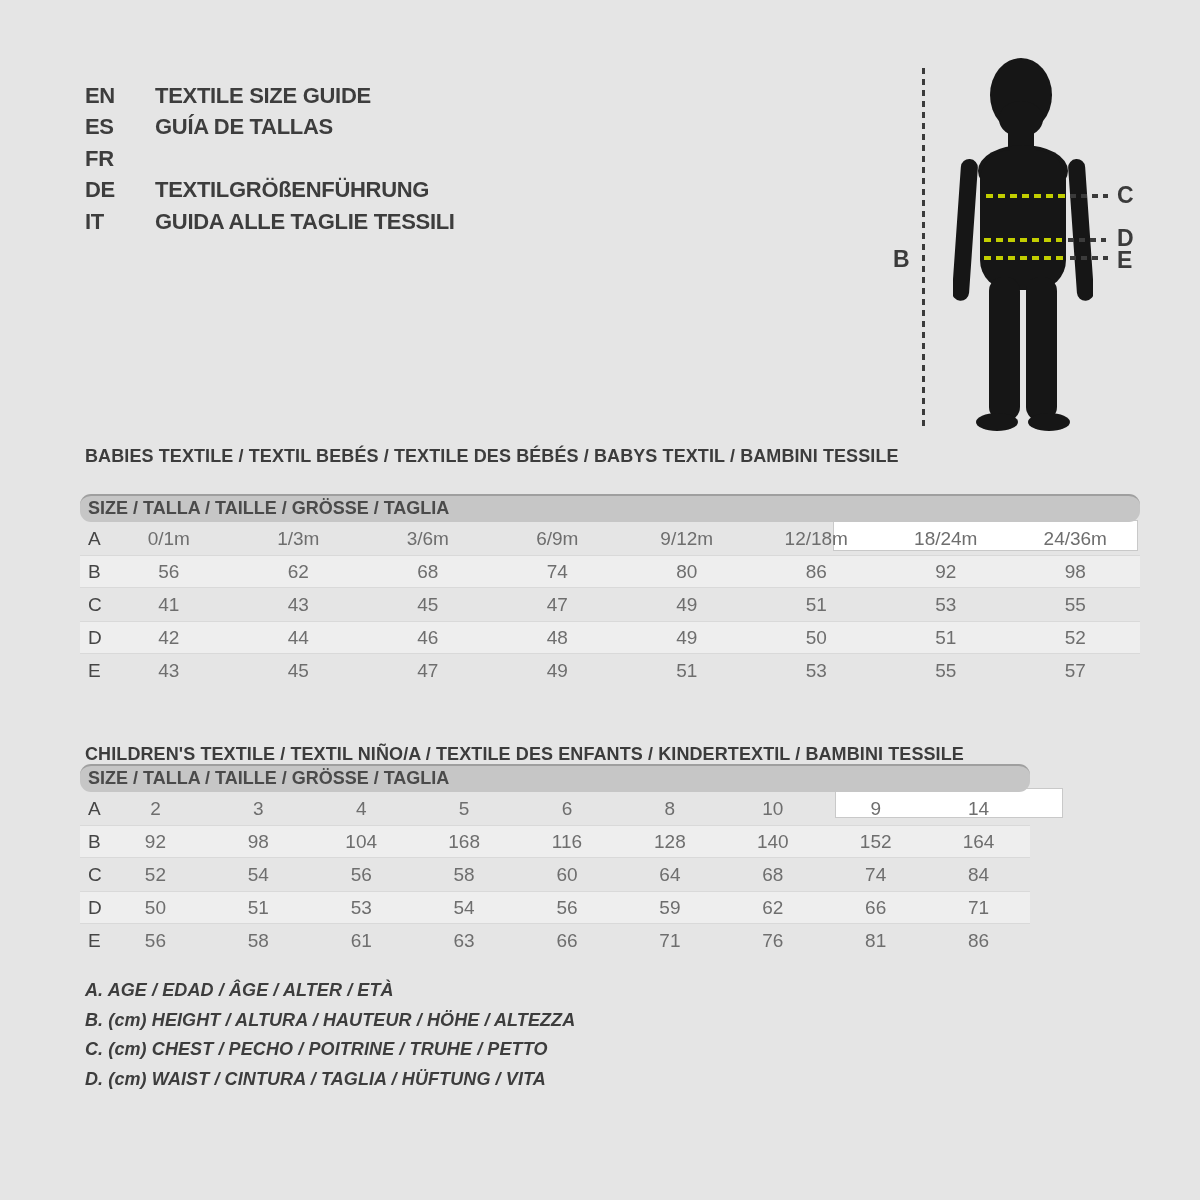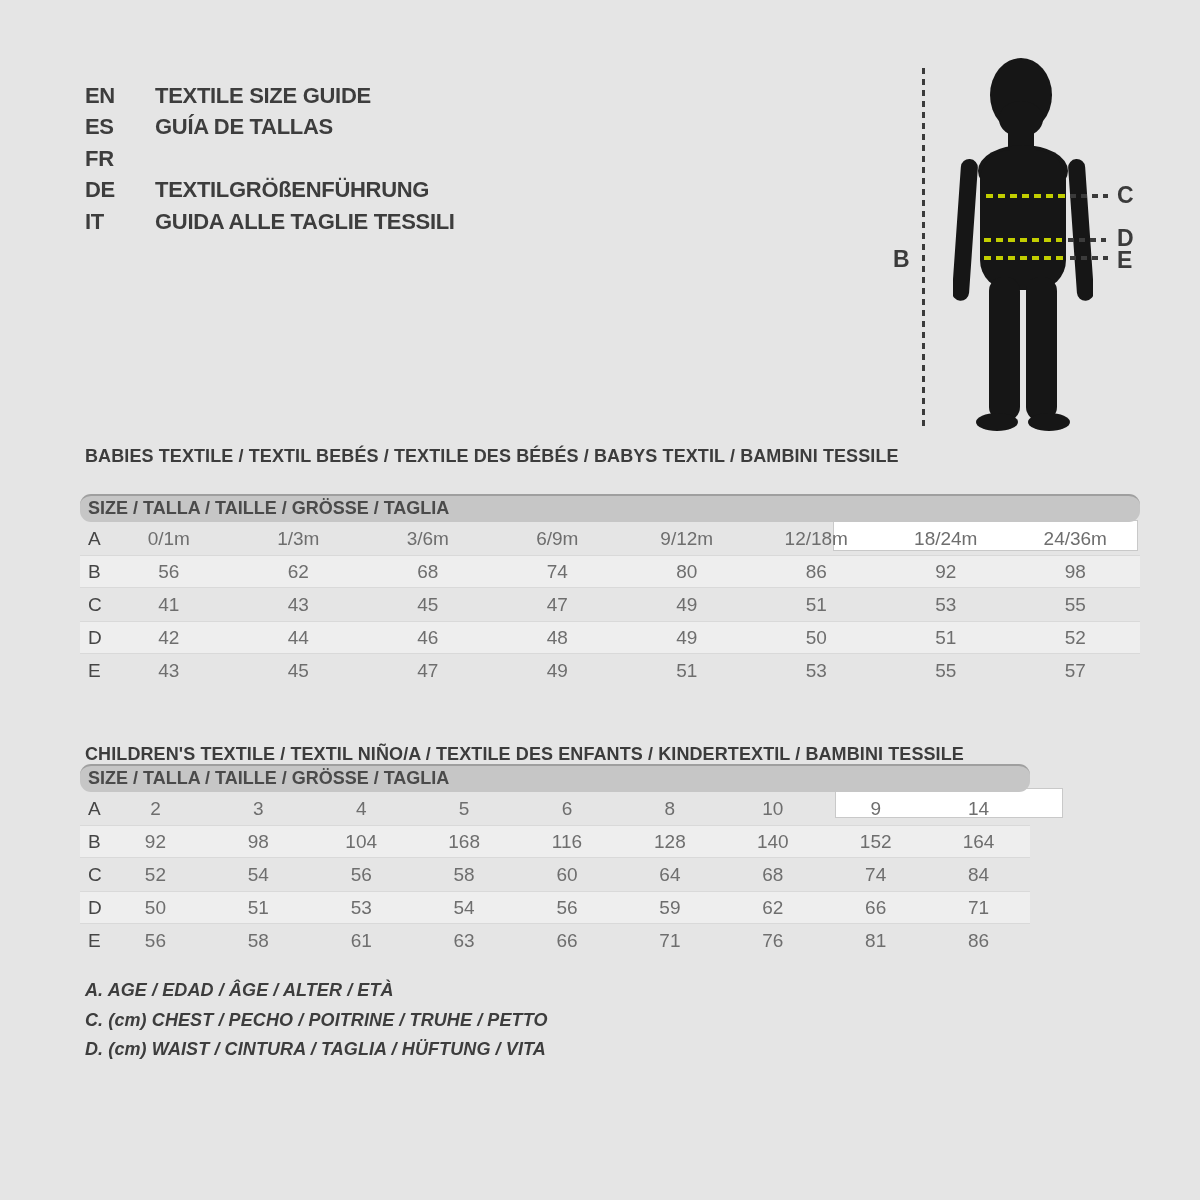--- a/index.html
+++ b/index.html
@@ -231,17 +231,18 @@
           <div class="tcell">71</div>
           <div class="tcell">76</div>
           <div class="tcell">81</div>
           <div class="tcell">86</div>
         </div>
       </div>
   </div>
 
   <div class="abs legend">
     <div class="legend-line">A. AGE / EDAD / ÂGE / ALTER / ETÀ</div>
+    <div class="legend-line">B. (cm) HEIGHT / ALTURA / HAUTEUR / HÖHE / ALTEZZA</div>
     <div class="legend-line">C. (cm) CHEST / PECHO / POITRINE / TRUHE / PETTO</div>
     <div class="legend-line">D. (cm) WAIST / CINTURA / TAGLIA / HÜFTUNG / VITA</div>
   </div>
 
 </div>
 
 </body></html>

